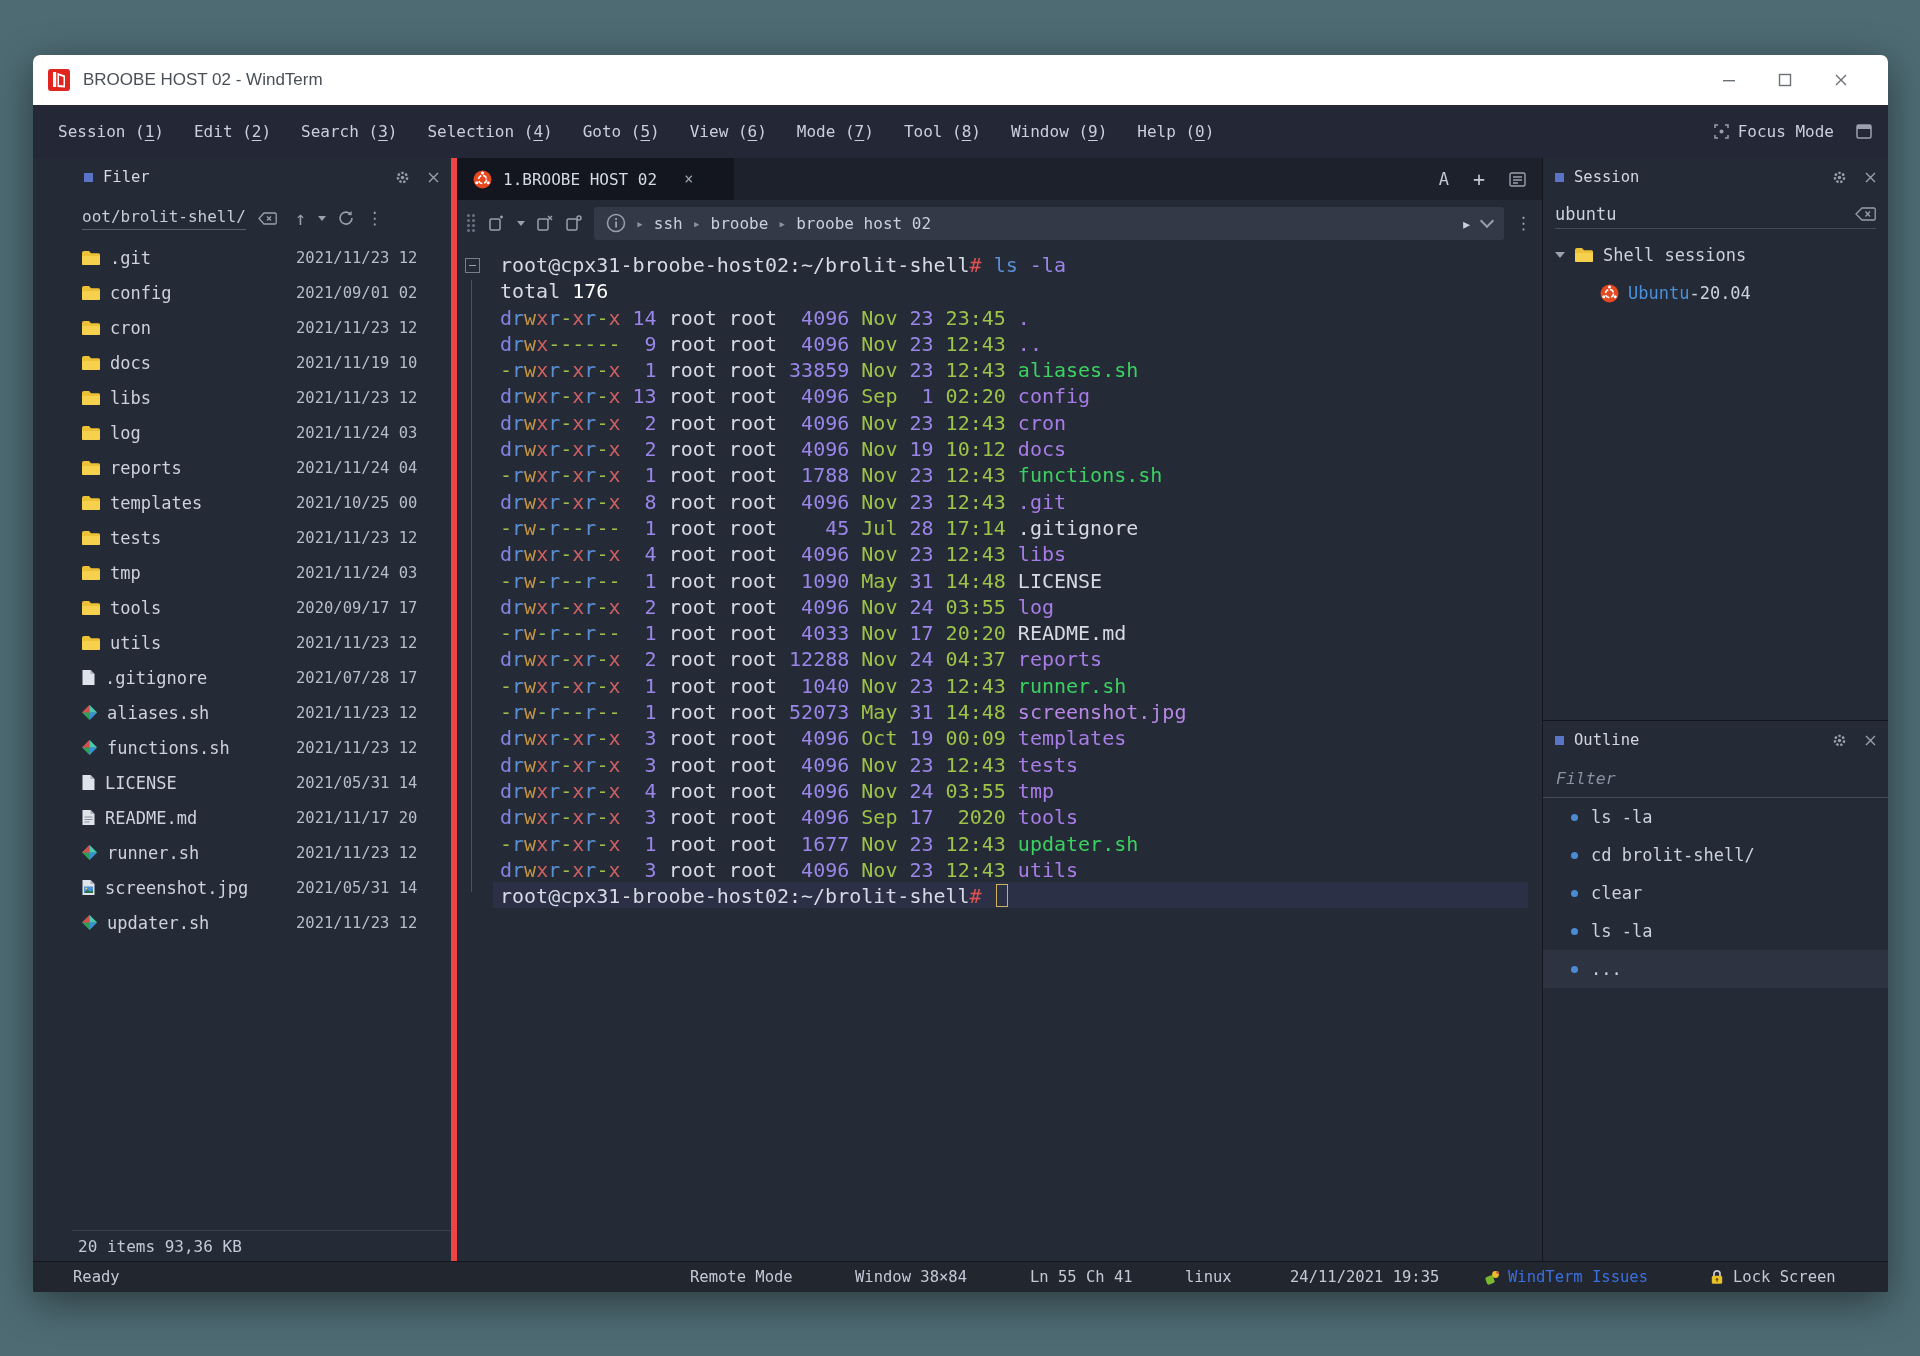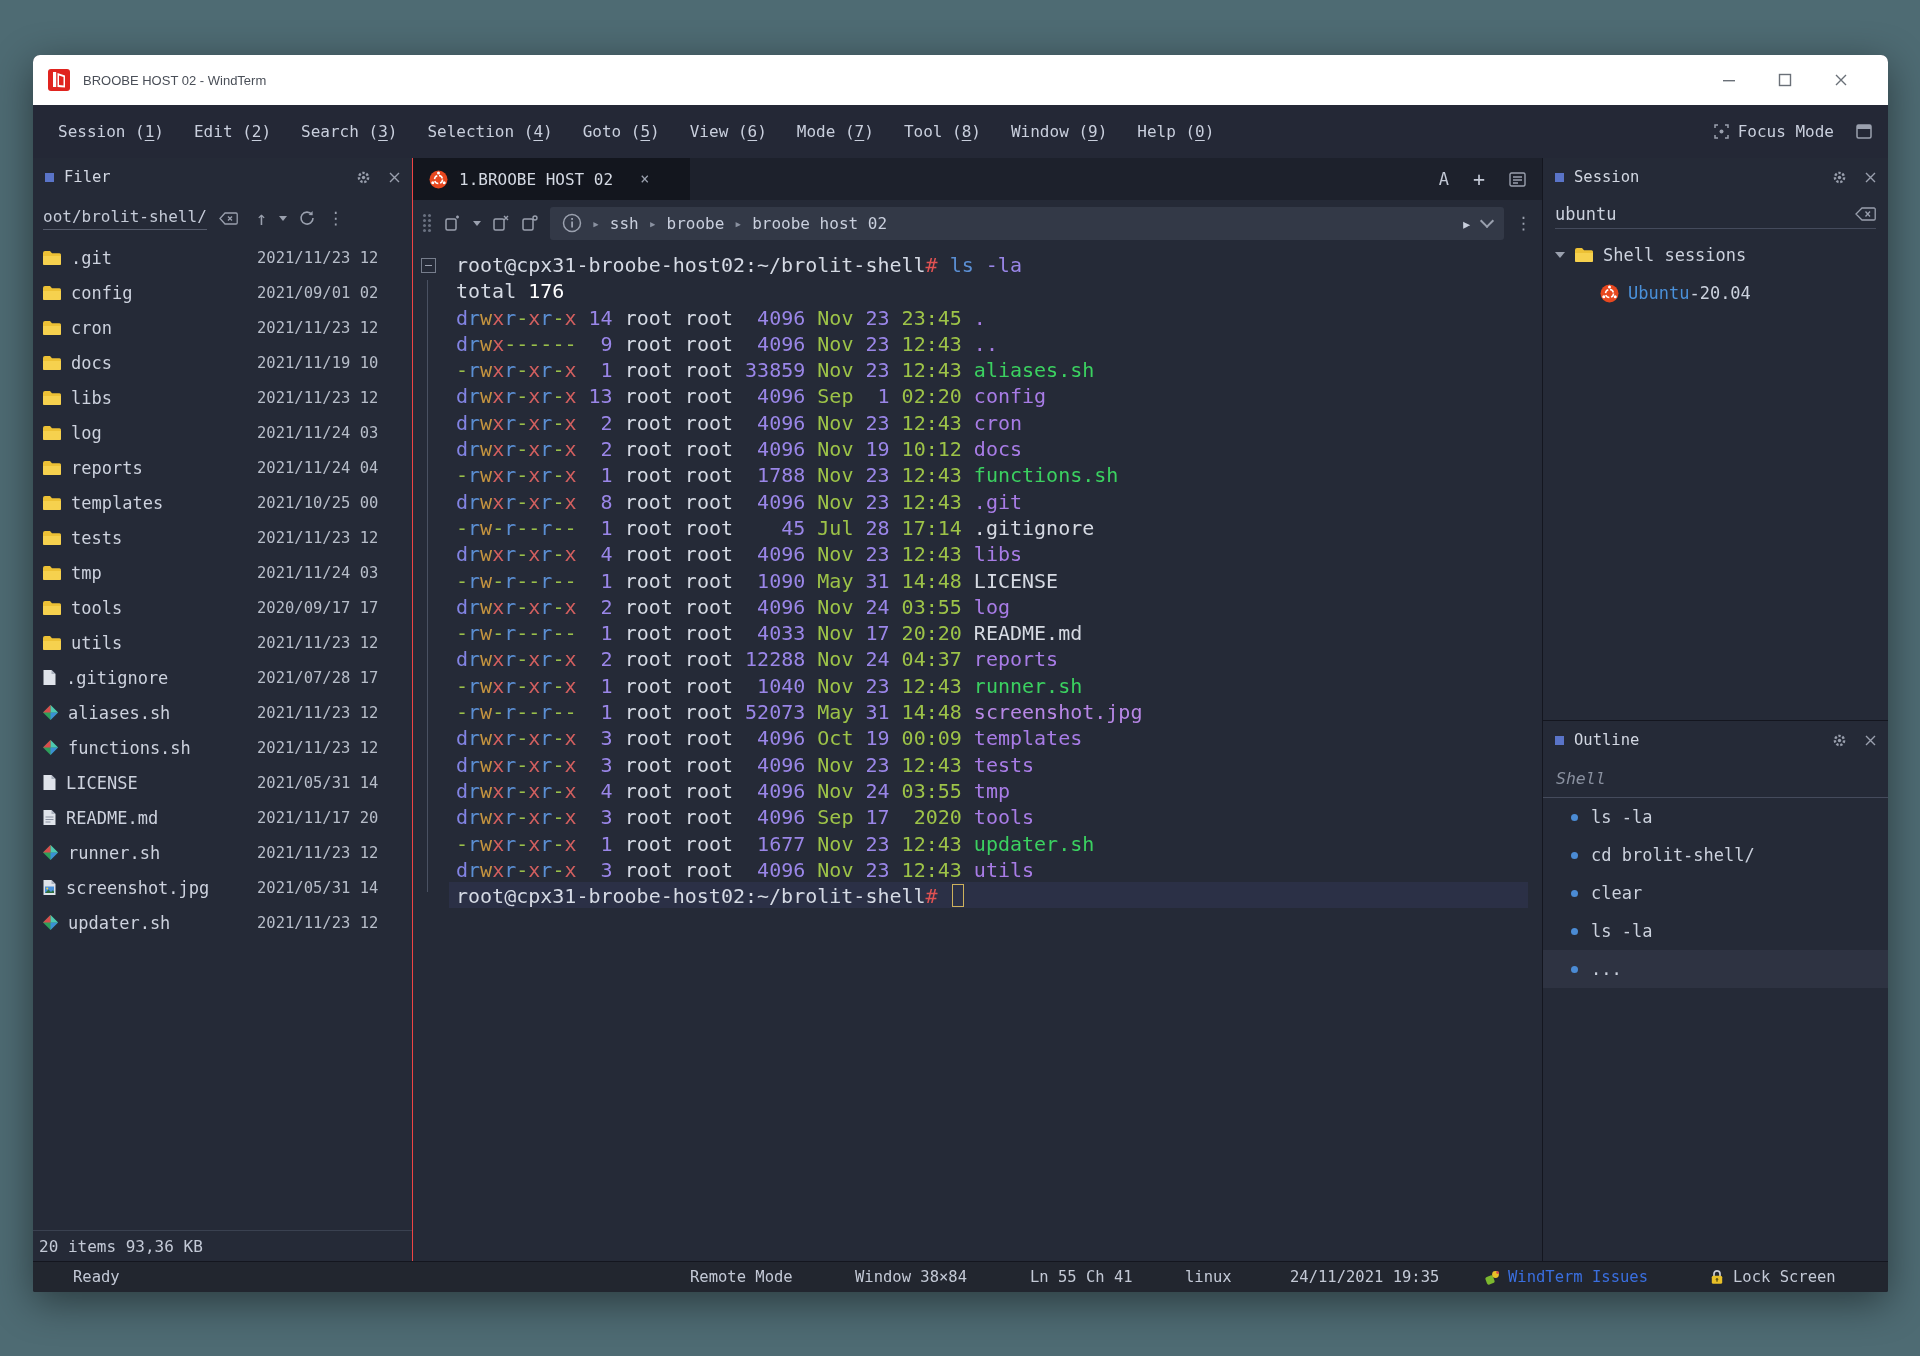--- a/index.html
+++ b/index.html
@@ -3,39 +3,39 @@
 <meta charset="utf-8">
 <style>
   html,body{margin:0;padding:0;width:1920px;height:1356px;background:#4e6b73;overflow:hidden;
     font-family:"Liberation Sans",sans-serif;}
   .mono{font-family:"DejaVu Sans Mono",monospace;}
   .window{position:absolute;left:33px;top:55px;width:1855px;height:1237px;display:flex;flex-direction:column;
     background:#252a37;border-radius:7px 7px 2px 2px;box-shadow:0 10px 40px rgba(0,0,0,.45);overflow:hidden;}
   
   .titlebar{height:50px;background:#ffffff;display:flex;align-items:center;padding:0 14px;flex:0 0 auto;}
   .titlebar .logo{width:24px;height:24px;margin-right:12px;}
-  .title-text{color:#4a4f58;font-size:13px;}
+  .title-text{color:#4a4f58;font-size:17px;}
   .win-controls{margin-left:auto;display:flex;align-items:center;gap:26px;padding-right:18px;}
   .win-btn{width:30px;height:30px;display:flex;align-items:center;justify-content:center;color:#6a7078;}
   
   .menubar{height:53px;background:#242836;display:flex;align-items:center;color:#c9cfdd;
     font-family:"DejaVu Sans Mono",monospace;font-size:16px;flex:0 0 auto;padding-left:10px;}
   .menu-item{padding:0 15px;height:100%;display:flex;align-items:center;cursor:default;}
   .menu-item u{text-underline-offset:3px;}
   .menubar-right{margin-left:auto;display:flex;align-items:center;gap:22px;padding-right:16px;}
   .focusmode{display:flex;align-items:center;gap:9px;color:#c9cfdd;}
   
   .main{flex:1;display:flex;min-height:0;}
   .panelhdr{height:38px;display:flex;align-items:center;gap:10px;padding:0 12px;color:#d2d7e2;
     font-family:"DejaVu Sans Mono",monospace;font-size:15.5px;flex:0 0 auto;}
   .sq{width:9px;height:9px;background:#5a74c8;flex:0 0 auto;}
   .spacer{flex:1;}
   .hicon{color:#9aa0ae;display:flex;align-items:center;}
   
-  .filer{width:379px;flex:0 0 auto;border-right:1px solid #ef4444;display:flex;flex-direction:column;background:#252a37;}
+  .filer{width:379px;flex:0 0 auto;border-right:6px solid #ef4444;display:flex;flex-direction:column;background:#252a37;margin-left:39px;}
   .pathbar{height:44px;display:flex;align-items:center;padding:0 10px;gap:12px;
     font-family:"DejaVu Sans Mono",monospace;font-size:16px;color:#c5cbd8;flex:0 0 auto;}
   .pathtext{border-bottom:1px solid #565c6c;padding-bottom:3px;max-width:168px;overflow:hidden;white-space:nowrap;}
   .colheader{height:27px;display:flex;background:#2a2f3e;border-top:1px solid #3a4150;border-bottom:1px solid #3a4150;
     font-family:"DejaVu Sans Mono",monospace;font-size:15.5px;color:#ced3df;flex:0 0 auto;align-items:center;}
   .col-name{width:224px;padding-left:8px;display:flex;align-items:center;box-sizing:border-box;}
   .col-date{flex:1;border-left:1px solid #3a4150;padding-left:6px;overflow:hidden;white-space:nowrap;}
   .sortasc{width:0;height:0;border-left:5px solid transparent;border-right:5px solid transparent;
     border-bottom:6px solid #9aa0ae;margin-left:auto;margin-right:10px;}
   .filelist{flex:1;overflow:hidden;}
@@ -676,21 +676,21 @@
                 <circle cx="7.5" cy="7.5" r="4.6" fill="none" stroke="#9aa0ae" stroke-width="2.4" stroke-dasharray="2.3 1.7"></circle>
                 <circle cx="7.5" cy="7.5" r="1.7" fill="#9aa0ae"></circle>
               </svg>
             </span>
           <span class="hicon" style="margin-left:8px;">
             <svg width="11" height="11" viewBox="0 0 11 11">
                 <path d="M1 1 L10 10 M10 1 L1 10" stroke="#9aa0ae" stroke-width="1.4"></path>
               </svg>
             </span>
         </div>
-        <div class="filterrow">Shell</div>
+        <div class="filterrow">Filter</div>
         <div class="olist" id="outline-list">
             <div class="oitem">
               <span class="bullet"></span>
               <span>ls -la</span>
             </div>
             <div class="oitem">
               <span class="bullet"></span>
               <span>cd brolit-shell/</span>
             </div>
             <div class="oitem">

